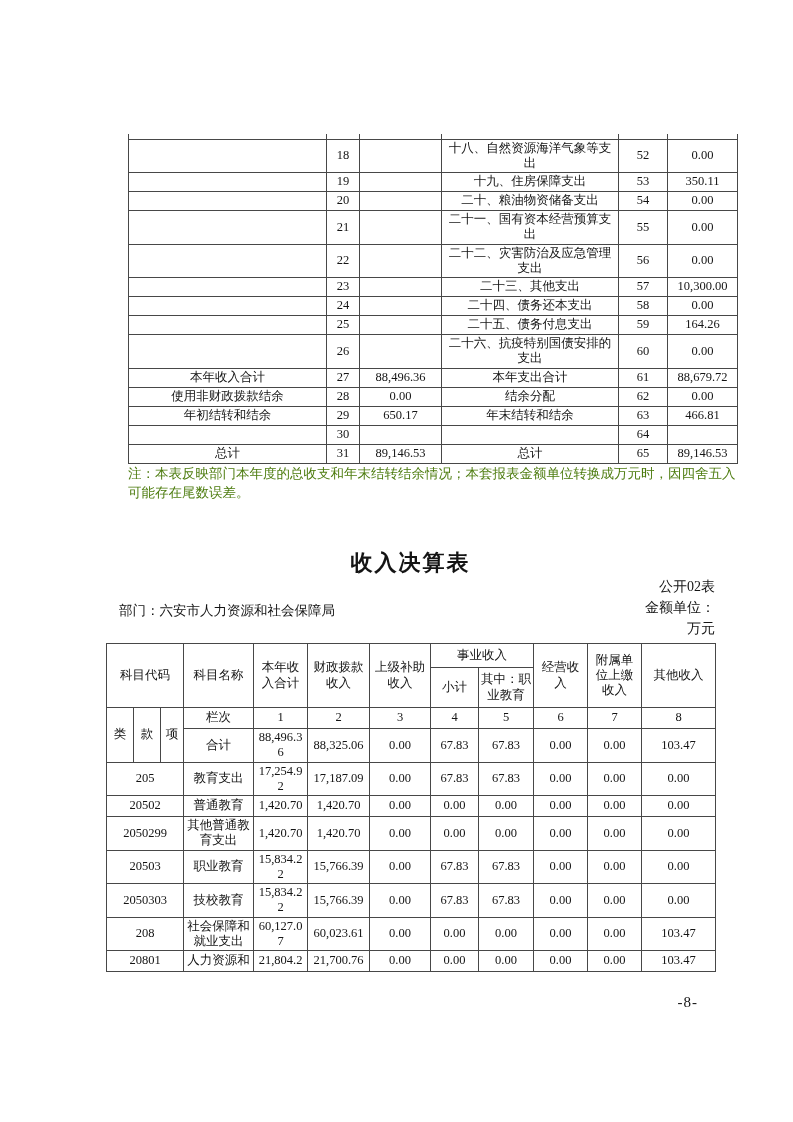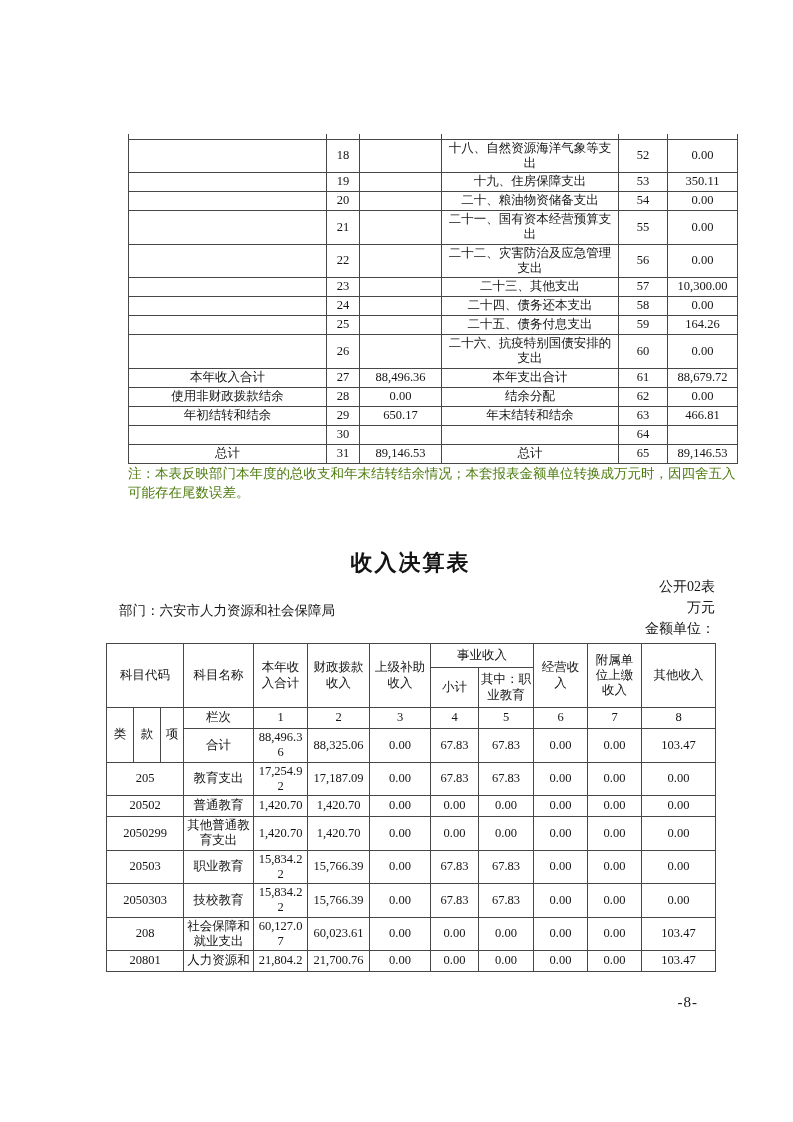--- a/index.html
+++ b/index.html
@@ -197,22 +197,22 @@
           </tr>
         </tbody>
     </table>
     <div class="note">注：本表反映部门本年度的总收支和年末结转结余情况；本套报表金额单位转换成万元时，因四舍五入可能存在尾数误差。</div>
   </div>
 
   <div class="title">收入决算表</div>
 
   <div class="meta-right">
     <div>公开02表</div>
+    <div>金额单位：</div>
     <div>万元</div>
-    <div>金额单位：</div>
   </div>
   <div class="meta-dept">部门：六安市人力资源和社会保障局</div>
 
   <table class="grid" id="t2">
     <colgroup>
       <col style="width:27px">
         <col style="width:27px">
         <col style="width:23px">
       <col style="width:70px">
         <col style="width:54px">

